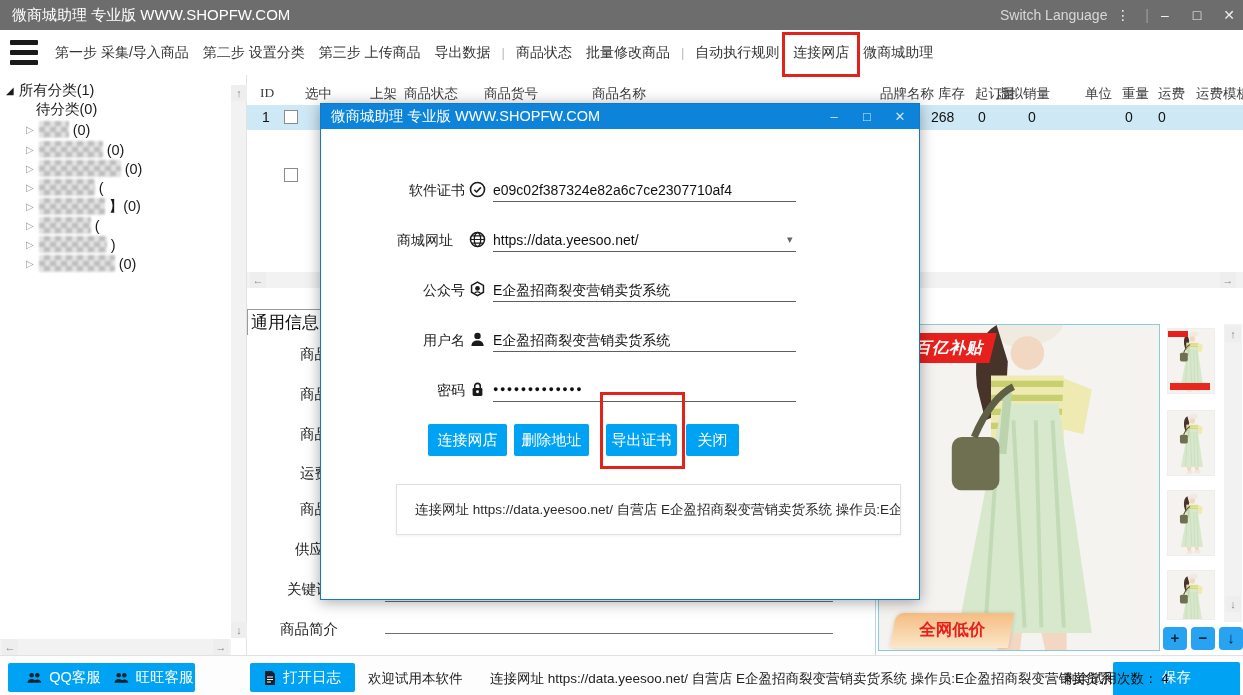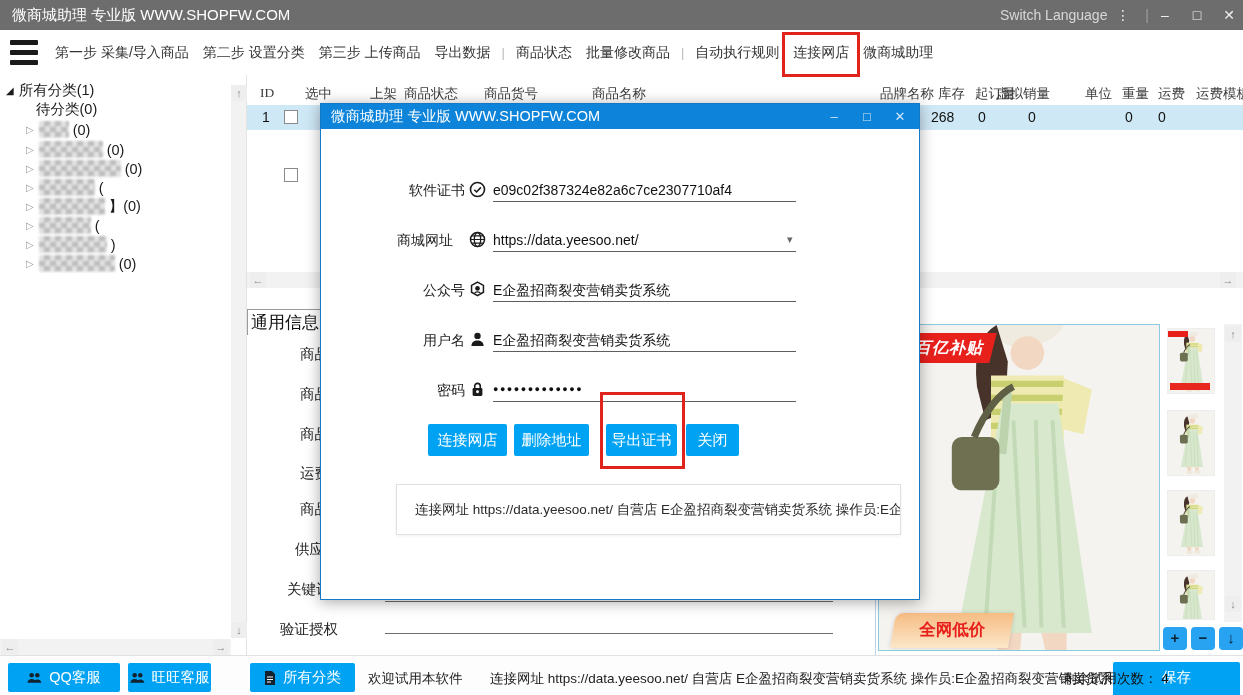--- a/index.html
+++ b/index.html
@@ -220,21 +220,21 @@
   <span class="scr-arrow" style="left:1220px;top:272px">→</span>
 
   <div class="tab"><span>通用信息</span></div>
   <span class="flabel" style="left:300px;top:345px">商品</span>
   <span class="flabel" style="left:300px;top:385px">商品</span>
   <span class="flabel" style="left:300px;top:425px">商品</span>
   <span class="flabel" style="left:300px;top:464px">运费</span>
   <span class="flabel" style="left:300px;top:500px">商品</span>
   <span class="flabel" style="left:295px;top:540px">供应</span>
   <span class="flabel" style="left:287px;top:580px">关键词</span>
-  <span class="flabel" style="left:280px;top:620px">验证授权</span>
+  <span class="flabel" style="left:280px;top:620px">商品简介</span>
   <div class="fline" style="left:385px;top:601px;width:448px"></div>
   <div class="fline" style="left:385px;top:633px;width:448px"></div>
 
   <div class="panel-sep"></div>
   <div class="imgbox">
     <svg width="280" height="325" viewBox="0 0 100 140" preserveAspectRatio="xMidYMid slice">
         <use href="#figure"></use>
       </svg>
     <div class="banner-red">
         <b>百亿补贴</b>
@@ -340,34 +340,34 @@
 
   <div class="bottombar">
     <div class="bbtn" style="left:8px;width:112px">
       <svg width="15" height="12" viewBox="0 0 16 12">
         <circle cx="5" cy="3" r="2.4" fill="#12222e"></circle>
           <circle cx="11" cy="3" r="2.4" fill="#12222e"></circle>
         <path d="M0.5 11c0-2.6 2-4 4.5-4s4.5 1.4 4.5 4z M7 11c.4-2.2 2-3.4 4-3.4 2.4 0 4.3 1.4 4.3 3.4z" fill="#12222e"></path>
       </svg>
       <span>QQ客服</span>
     </div>
-    <div class="bbtn" style="left:128px;width:83px">
+    <div class="bbtn" style="left:112px;width:83px">
       <svg width="15" height="12" viewBox="0 0 16 12">
         <circle cx="5" cy="3" r="2.4" fill="#12222e"></circle>
           <circle cx="11" cy="3" r="2.4" fill="#12222e"></circle>
         <path d="M0.5 11c0-2.6 2-4 4.5-4s4.5 1.4 4.5 4z M7 11c.4-2.2 2-3.4 4-3.4 2.4 0 4.3 1.4 4.3 3.4z" fill="#12222e"></path>
       </svg>
       <span>旺旺客服</span>
     </div>
     <div class="bbtn" style="left:250px;width:105px">
       <svg width="12" height="14" viewBox="0 0 12 14">
         <path d="M1 0h7l3 3v11H1z" fill="#12222e"></path>
         <path d="M3 6h6M3 8.5h6M3 11h4" stroke="#fff" stroke-width="1.1"></path>
       </svg>
-      <span>所有分类</span>
+      <span>打开日志</span>
     </div>
     <span class="btext" style="left:368px">欢迎试用本软件</span>
     <span class="btext" style="left:490px">连接网址 https://data.yeesoo.net/ 自营店 E企盈招商裂变营销卖货系统 操作员:E企盈招商裂变营销卖货系统</span>
     <span class="trialtext">剩余试用次数： 4</span>
     <div class="savebtn">保存</div>
   </div>
 
 </div>
 
 </body></html>

